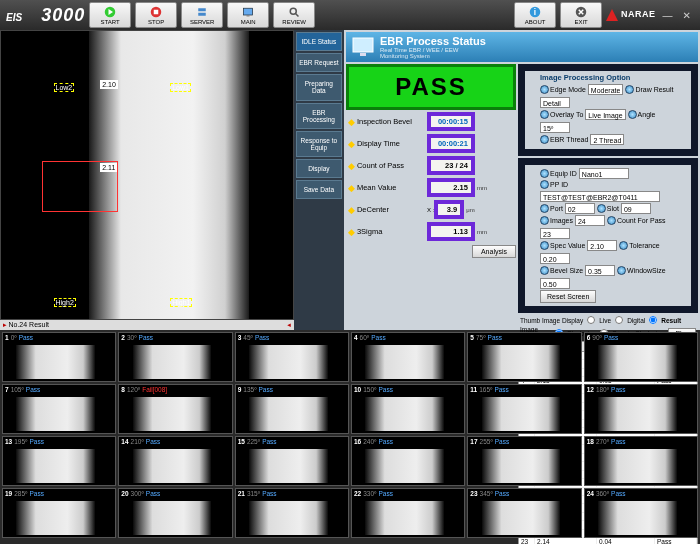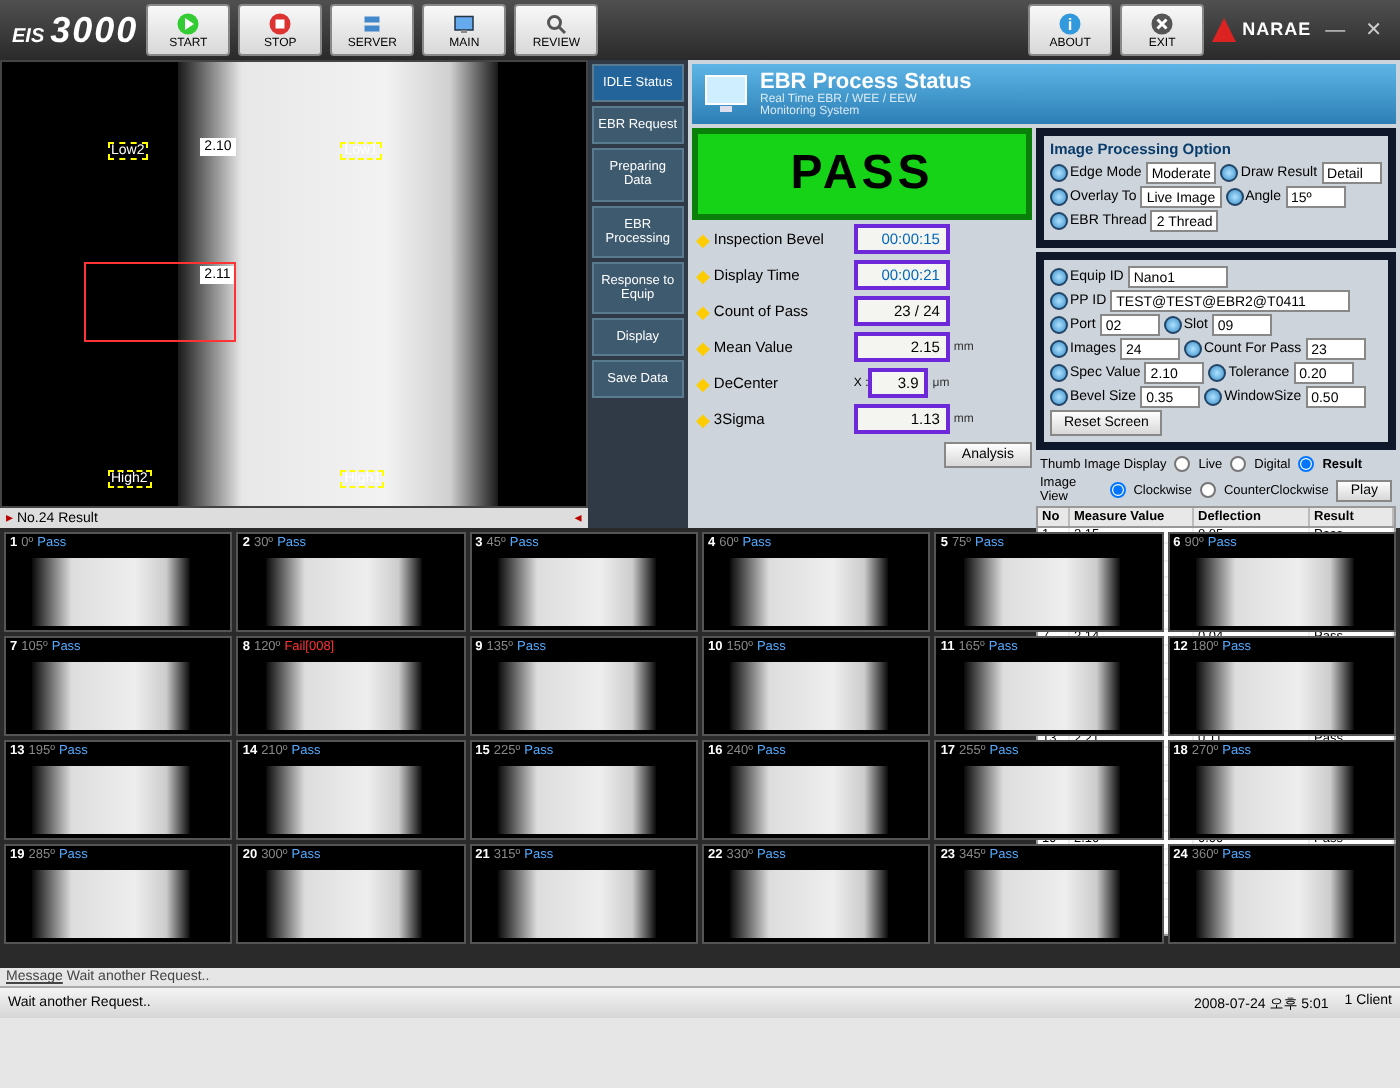--- a/index.html
+++ b/index.html
@@ -1,51 +1,51 @@
 <!DOCTYPE html>
 <html><head>
 <meta charset="utf-8">
 <style>
 * { box-sizing: border-box; margin: 0; padding: 0; font-family: Tahoma, Arial, sans-serif; }
 body { background: #e6e6e6; width: 700px; height: 544px; overflow: hidden; font-size: 8px; }
 .topbar { height: 30px; background: linear-gradient(#505050,#2a2a2a); display: flex; align-items: center; padding: 0 6px; gap: 4px; }
-.logo { color: #fff; font-size: 10px; font-style: italic; font-weight: bold; display: flex; align-items: baseline; gap: 3px; }
+.logo { color: #fff; font-size: 10px; font-style: italic; font-weight: bold; display: flex; align-items: baseline; gap: 19px; }
 .logo .big { font-size: 18px; letter-spacing: 1px; }
 .tb-btn { width: 42px; height: 26px; background: linear-gradient(#f8f8f8,#d8d8d8); border: 1px solid #888; border-radius: 2px; display: flex; flex-direction: column; align-items: center; justify-content: center; font-size: 6px; gap: 1px; cursor: pointer; }
 .tb-btn svg { width: 12px; height: 12px; }
 .spacer { flex: 1; }
 .win-ctrl { color: #ccc; font-size: 10px; padding: 0 3px; cursor: pointer; }
 .narae { color: #fff; font-size: 9px; font-weight: bold; letter-spacing: 0.5px; }
 .narae svg { vertical-align: middle; }
-.main { display: flex; height: 234px; }
+.main { display: flex; height: 300px; }
 .leftcol { width: 330px; display: flex; flex-direction: column; }
 .imgview { flex: 1; background: #000; position: relative; border: 1px solid #444; }
 .wafer { position: absolute; left: 30%; top: 0; bottom: 0; width: 55%; background: linear-gradient(90deg,#1a1a1a 0%,#e8e8e8 20%,#f2f2f2 65%,#d0d0d0 85%,#1a1a1a 100%); }
 .marker { position: absolute; font-size: 7px; color: #fff; border: 1px dashed #ff0; padding: 0 1px; }
 .mred { border: 1px solid #f33; }
 .cap { font-size: 7px; padding: 1px 3px; background: #ddd; }
 .sidebar { width: 56px; background: #2f3a46; display: flex; flex-direction: column; padding: 2px; gap: 2px; }
 .sb { background: #3e5a6f; color: #fff; font-size: 6.5px; padding: 5px 2px; text-align: center; border: 1px solid #5a7a90; cursor: pointer; line-height: 1.1; }
 .sb.sel { background: #23649a; }
 .rightpane { flex: 1; background: #cdd4db; padding: 2px; display: flex; flex-direction: column; gap: 2px; }
 .hdr { background: linear-gradient(#5eb5e6,#2c7fb5); color: #fff; padding: 3px 6px; display: flex; align-items: center; gap: 6px; }
 .hdr .ttl { font-size: 11px; font-weight: bold; }
 .hdr .sub { font-size: 6px; opacity: .8; }
 .row2 { display: flex; gap: 2px; flex: 1; }
 .statcol { width: 170px; display: flex; flex-direction: column; gap: 1px; }
 .passbox { background: #17d317; border: 3px solid #0a7f0a; color: #000; font-size: 24px; font-weight: 900; text-align: center; padding: 6px 0; letter-spacing: 2px; }
 .stat { display: flex; align-items: center; font-size: 7.5px; padding: 1px 2px; }
 .stat .bullet { color: #ffcc00; font-size: 9px; margin-right: 2px; }
 .stat .lbl { width: 70px; }
-.stat .val { background: #f4f4f0; border: 2px solid #6d28d9; padding: 1px 3px; text-align: right; font-weight: normal; min-width: 48px; }
+.stat .val { background: #f4f4f0; border: 4px solid #6d28d9; padding: 1px 3px; text-align: right; font-weight: bold; min-width: 48px; }
 .stat .blue { color: #0066bb; }
 .stat .unit { font-size: 6px; margin-left: 2px; color: #333; }
 .analysis { align-self: flex-end; font-size: 7px; padding: 2px 8px; margin-top: 2px; background: linear-gradient(#fdfdfd,#d8d8d8); border: 1px solid #888; cursor: pointer; }
 .optcol { flex: 1; font-size: 7px; }
-.grp { border: 4px solid #0f172a; margin-bottom: 2px; padding: 2px 3px 3px; }
+.grp { border: 7px solid #0f172a; margin-bottom: 2px; padding: 2px 15px 3px; }
 .grp-t { color: #0a3d6b; font-weight: bold; margin-bottom: 2px; font-size: 7.5px; }
 .optrow { display: flex; align-items: center; gap: 2px; margin: 1px 0; flex-wrap: wrap; }
 .optrow .o { display: flex; align-items: center; gap: 1px; }
 .optrow .o::before { content: ""; width: 7px; height: 7px; border-radius: 50%; background: radial-gradient(#aee1ff,#3b8fc8); border: 1px solid #246; display: inline-block; }
 .optrow .fld { background: #fff; border: 1px solid #888; padding: 0 2px; min-width: 30px; height: 11px; line-height: 11px; }
 .rst { font-size: 7px; padding: 2px 6px; background: linear-gradient(#fdfdfd,#d8d8d8); border: 1px solid #888; cursor: pointer; }
 .radiorow { display: flex; gap: 4px; align-items: center; font-size: 6.5px; padding: 1px 2px; }
 .radiorow input { width: 8px; height: 8px; }
 .tbl { border: 1px solid #999; background: #fff; font-size: 6.5px; }
 .tbl .hd { display: flex; background: #e8e8e8; border-bottom: 1px solid #999; font-weight: bold; }

